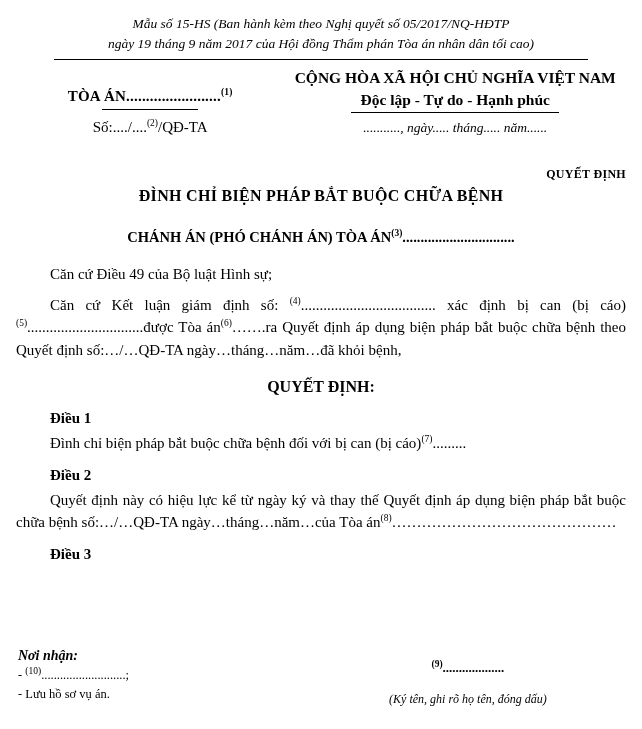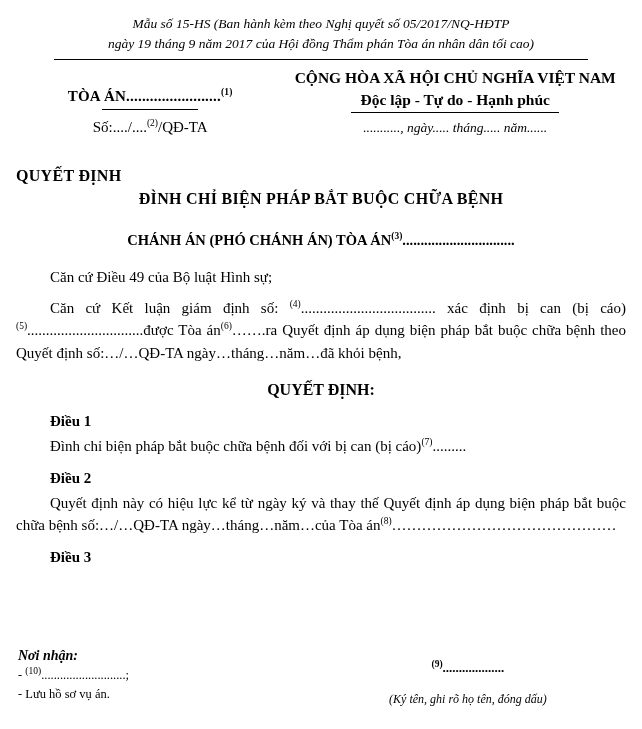--- a/index.html
+++ b/index.html
@@ -87,23 +87,23 @@
   }
   .dateline {
     font-style: italic;
     font-size: 13.5px;
     margin-top: 7px;
     white-space: nowrap;
   }
 
   
   .doc-title {
-    text-align: left;
-    font-weight: bold;
-    font-size: 16px;
+    text-align: right;
+    font-weight: bold;
+    font-size: 12px;
     margin-top: 31px;
     letter-spacing: .3px;
   }
   .doc-subtitle {
     text-align: center;
     font-weight: bold;
     font-size: 16px;
     margin-top: 5px;
     letter-spacing: .3px;
   }

